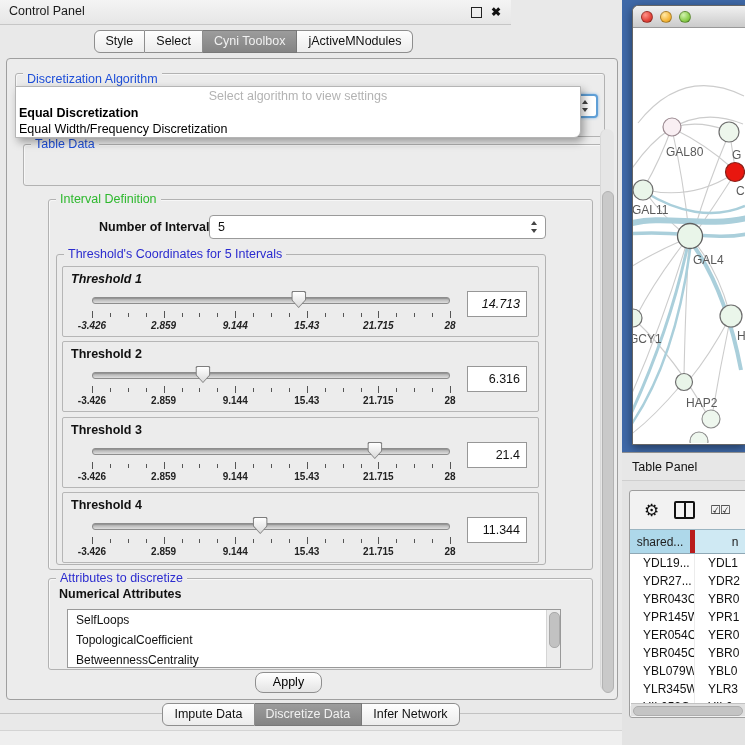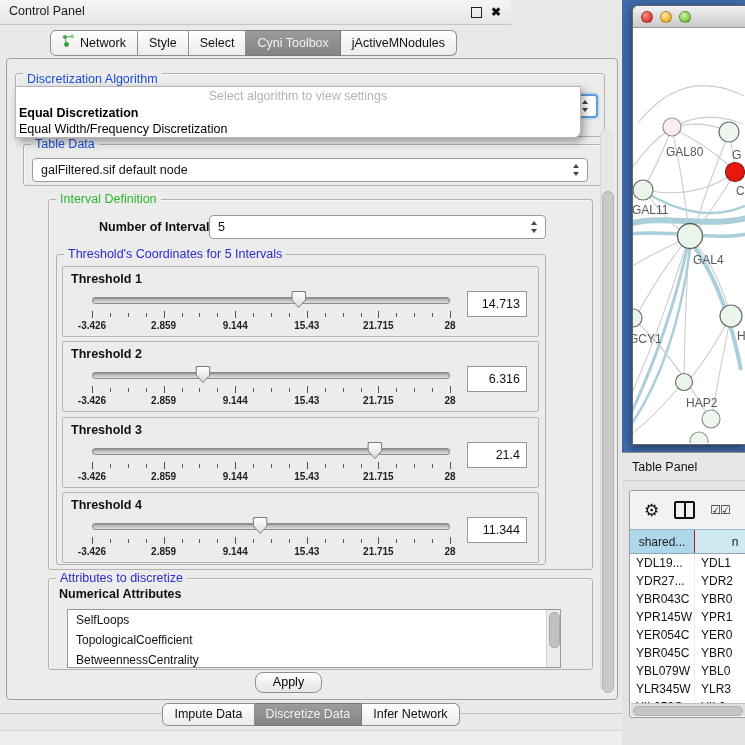--- a/index.html
+++ b/index.html
@@ -110,25 +110,25 @@
   .tp-inner{position:absolute;left:7px;top:8px;width:120px;height:226px;background:#f2f2f2;
        border:1px solid #9e9e9e;border-radius:3px;overflow:hidden;}
   .tp-toolbar{height:38px;display:flex;align-items:center;padding-left:14px;gap:15px;}
   .gear{font-size:17px;color:#111;line-height:1;}
   .split{width:17px;height:14px;border:2px solid #111;border-radius:2px;position:relative;}
   .split::after{content:"";position:absolute;left:50%;top:0;bottom:0;width:2px;background:#111;
        transform:translateX(-50%);}
   .cbx{font-size:12px;color:#222;line-height:1;letter-spacing:-1px;}
   .tp-head{display:flex;height:23px;border-top:1px solid #9bb5c2;border-bottom:1px solid #8fa8b5;}
   .th{font-size:12px;display:flex;align-items:center;justify-content:center;color:#222;box-sizing:border-box;}
-  .th.c1{width:65px;flex:0 0 65px;background:var(--header_blue,#aed8ea);border-right:1px solid #b91c1c;}
+  .th.c1{width:65px;flex:0 0 65px;background:var(--header_blue,#aed8ea);border-right:5px solid #b91c1c;}
   .th.c2{width:80px;flex:0 0 80px;background:#cfe9f3;}
   .tp-rows{background:#fff;height:152px;overflow:hidden;}
   .tr{display:flex;height:18px;line-height:18px;background:#fff;}
-  .td{font-size:12px;color:#111;padding-left:6px;overflow:hidden;white-space:nowrap;box-sizing:border-box;}
+  .td{font-size:12px;color:#111;padding-left:13px;overflow:hidden;white-space:nowrap;box-sizing:border-box;}
   .td.c1{width:65px;flex:0 0 65px;border-right:1px solid #ececec;}
   .td.c2{width:80px;flex:0 0 80px;}
   .h-scroll{position:absolute;left:1px;right:1px;bottom:1px;height:12px;background:#e0e0e0;
        border-top:1px solid #c2c2c2;}
   .h-thumb{position:absolute;left:2px;right:6px;top:1.5px;height:8px;background:#c4c4c4;
        border:1px solid #adadad;border-radius:5px;}
 </style>
 </head>
 <body>
 
@@ -137,31 +137,20 @@
   <section class="control-panel">
     <header class="cp-titlebar">
       <span class="cp-title">Control Panel</span>
       <span class="cp-titlebar-icons">
         <span class="float-box"></span>
         <span class="close-x">✖</span>
       </span>
     </header>
 
     <nav class="segmented top-tabs">
-      <button class="seg">
-        <span>
-          <svg width="13" height="14" viewBox="0 0 13 14">
-            <path d="M3,3 L10,2.5 M3,3 L4.5,10.5" stroke="#7a7a7a" stroke-width="1" fill="none"></path>
-            <circle cx="3" cy="3" r="2.1" fill="#3fae49"></circle>
-            <circle cx="10" cy="2.5" r="1.9" fill="#8ed08e"></circle>
-            <circle cx="4.5" cy="10.5" r="2.4" fill="#2e9e38"></circle>
-          </svg>
-        </span>
-        <span>Network</span>
-      </button>
       <button class="seg">Style</button>
       <button class="seg">Select</button>
       <button class="seg selected">Cyni Toolbox</button>
       <button class="seg">jActiveMNodules</button>
     </nav>
 
     <div class="cp-main">
 
       <div class="group algo-group">
         <span class="group-title">Discretization Algorithm</span>
@@ -172,37 +161,33 @@
       </div>
 
       <div class="popup">
         <div class="popup-prompt">Select algorithm to view settings</div>
         <div class="popup-opt bold">Equal Discretization</div>
         <div class="popup-opt">Equal Width/Frequency Discretization</div>
       </div>
 
       <div class="group td-group">
         <span class="group-title">Table Data</span>
-        <div class="combo td-combo">
-          <span class="combo-text">galFiltered.sif default node</span>
-          <span class="spin"></span>
-        </div>
       </div>
 
       <div class="group interval-group">
         <span class="group-title green">Interval Definition</span>
         <span class="noi-label">Number of Intervals</span>
         <div class="combo noi-combo">
           <span class="combo-text">5</span>
           <span class="spin"></span>
         </div>
         <div class="thr-group">
           <span class="group-title blue">Threshold's Coordinates for 5 Intervals</span>
           <div id="thresholds">
-  <div class="thr-panel" style="top: 11px;">
+  <div class="thr-panel" style="top: 11px; font-style: italic;">
     <div class="t-label">Threshold 1</div>
     <div class="slider">
       <div class="track"></div>
       <div class="thumb" style="left: 57.7197%;">
                     <div class="thumb-inner"></div>
                   </div>
       <div class="ticks">
                     <i class="major" style="left: 0%;"></i>
                     <i style="left: 5%;"></i>
                     <i style="left: 10%;"></i>

